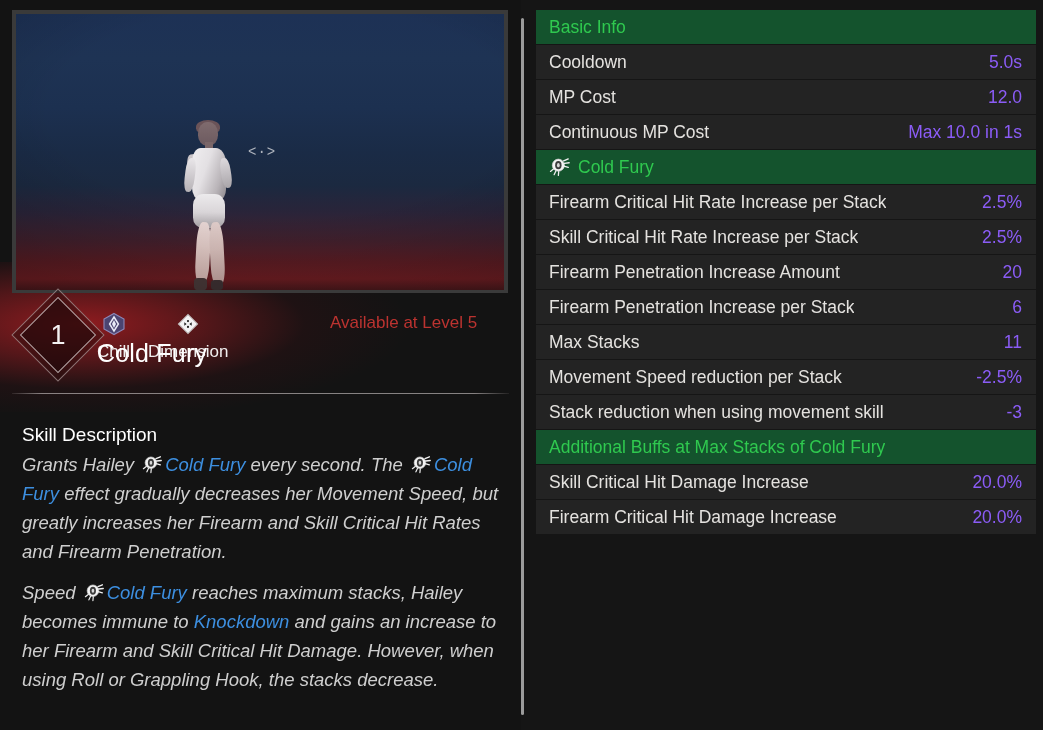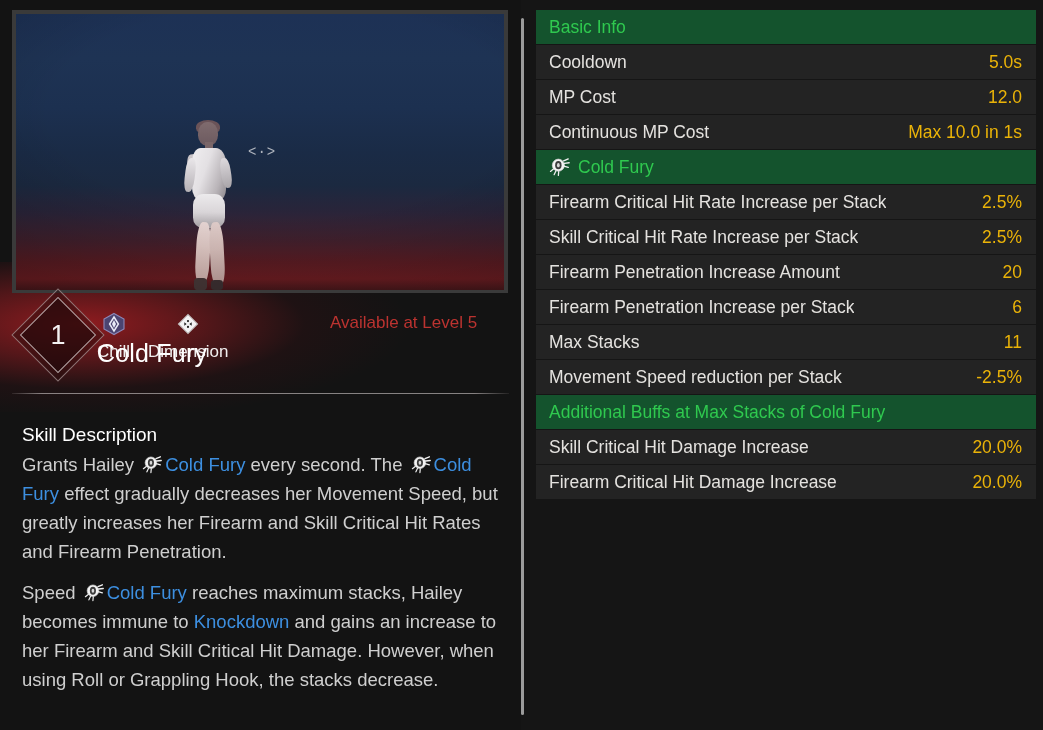--- a/index.html
+++ b/index.html
@@ -251,21 +251,21 @@
   }
   .desc-body {
     position: absolute;
     left: 22px;
     top: 450px;
     width: 478px;
     font-size: 18.5px;
     line-height: 29px;
     color: #cfcfcf;
   }
-  .desc-body p { margin: 0 0 12px 0; }
+  .desc-body p { margin: 0 0 12px 0; font-style: italic; }
   .kw {
     color: #3d8fe0;
   }
   .inline-icon {
     display: inline-block;
     vertical-align: -4px;
     width: 21px;
     height: 21px;
     margin: 0 2px 0 3px;
   }
@@ -304,21 +304,21 @@
   .stat-row.section {
     background: #14532d;
   }
   .stat-row .k {
     color: #e4e2df;
     white-space: nowrap;
     overflow: hidden;
     text-overflow: ellipsis;
   }
   .stat-row .v {
-    color: #eab308;
+    color: #8b5cf6;
     margin-left: 12px;
     white-space: nowrap;
   }
   .stat-row.section .k {
     color: #2fc94f;
     display: flex;
     align-items: center;
     gap: 7px;
   }
   .sec-icon {
@@ -473,20 +473,24 @@
         <div class="v">6</div>
       </div>
       <div class="stat-row">
         <div class="k">Max Stacks</div>
         <div class="v">11</div>
       </div>
       <div class="stat-row">
         <div class="k">Movement Speed reduction per Stack</div>
         <div class="v">-2.5%</div>
       </div>
+      <div class="stat-row">
+        <div class="k">Stack reduction when using movement skill</div>
+        <div class="v">-3</div>
+      </div>
       <div class="stat-row section">
         <div class="k">Additional Buffs at Max Stacks of Cold Fury</div>
       </div>
       <div class="stat-row">
         <div class="k">Skill Critical Hit Damage Increase</div>
         <div class="v">20.0%</div>
       </div>
       <div class="stat-row">
         <div class="k">Firearm Critical Hit Damage Increase</div>
         <div class="v">20.0%</div>

